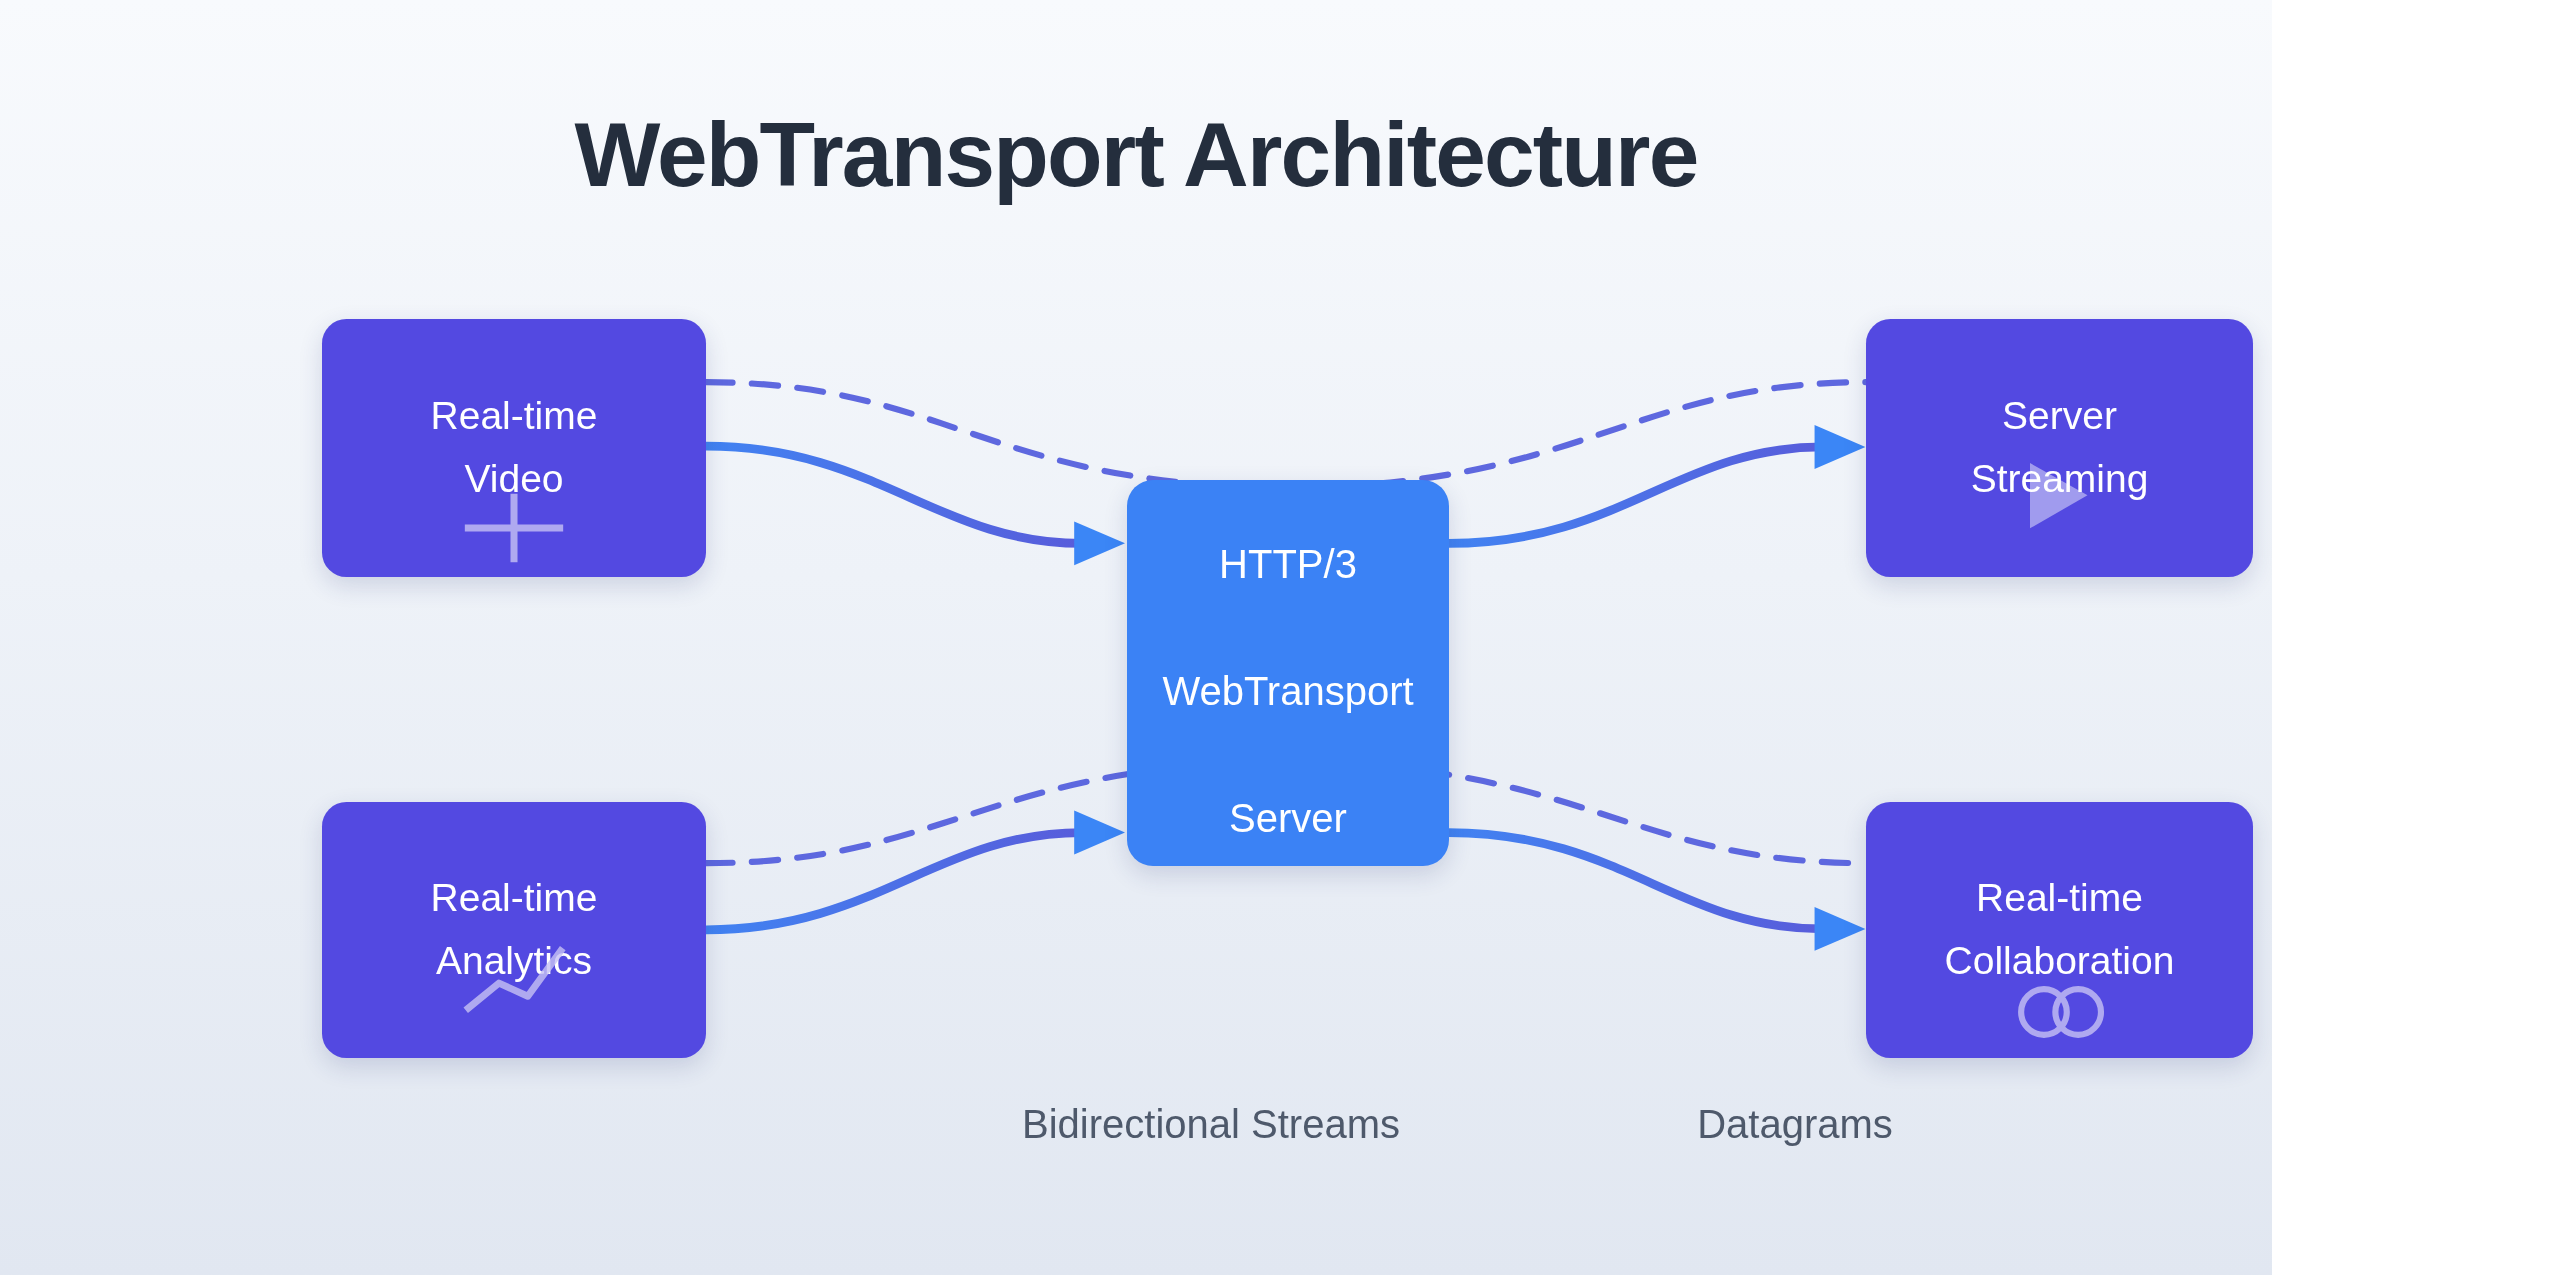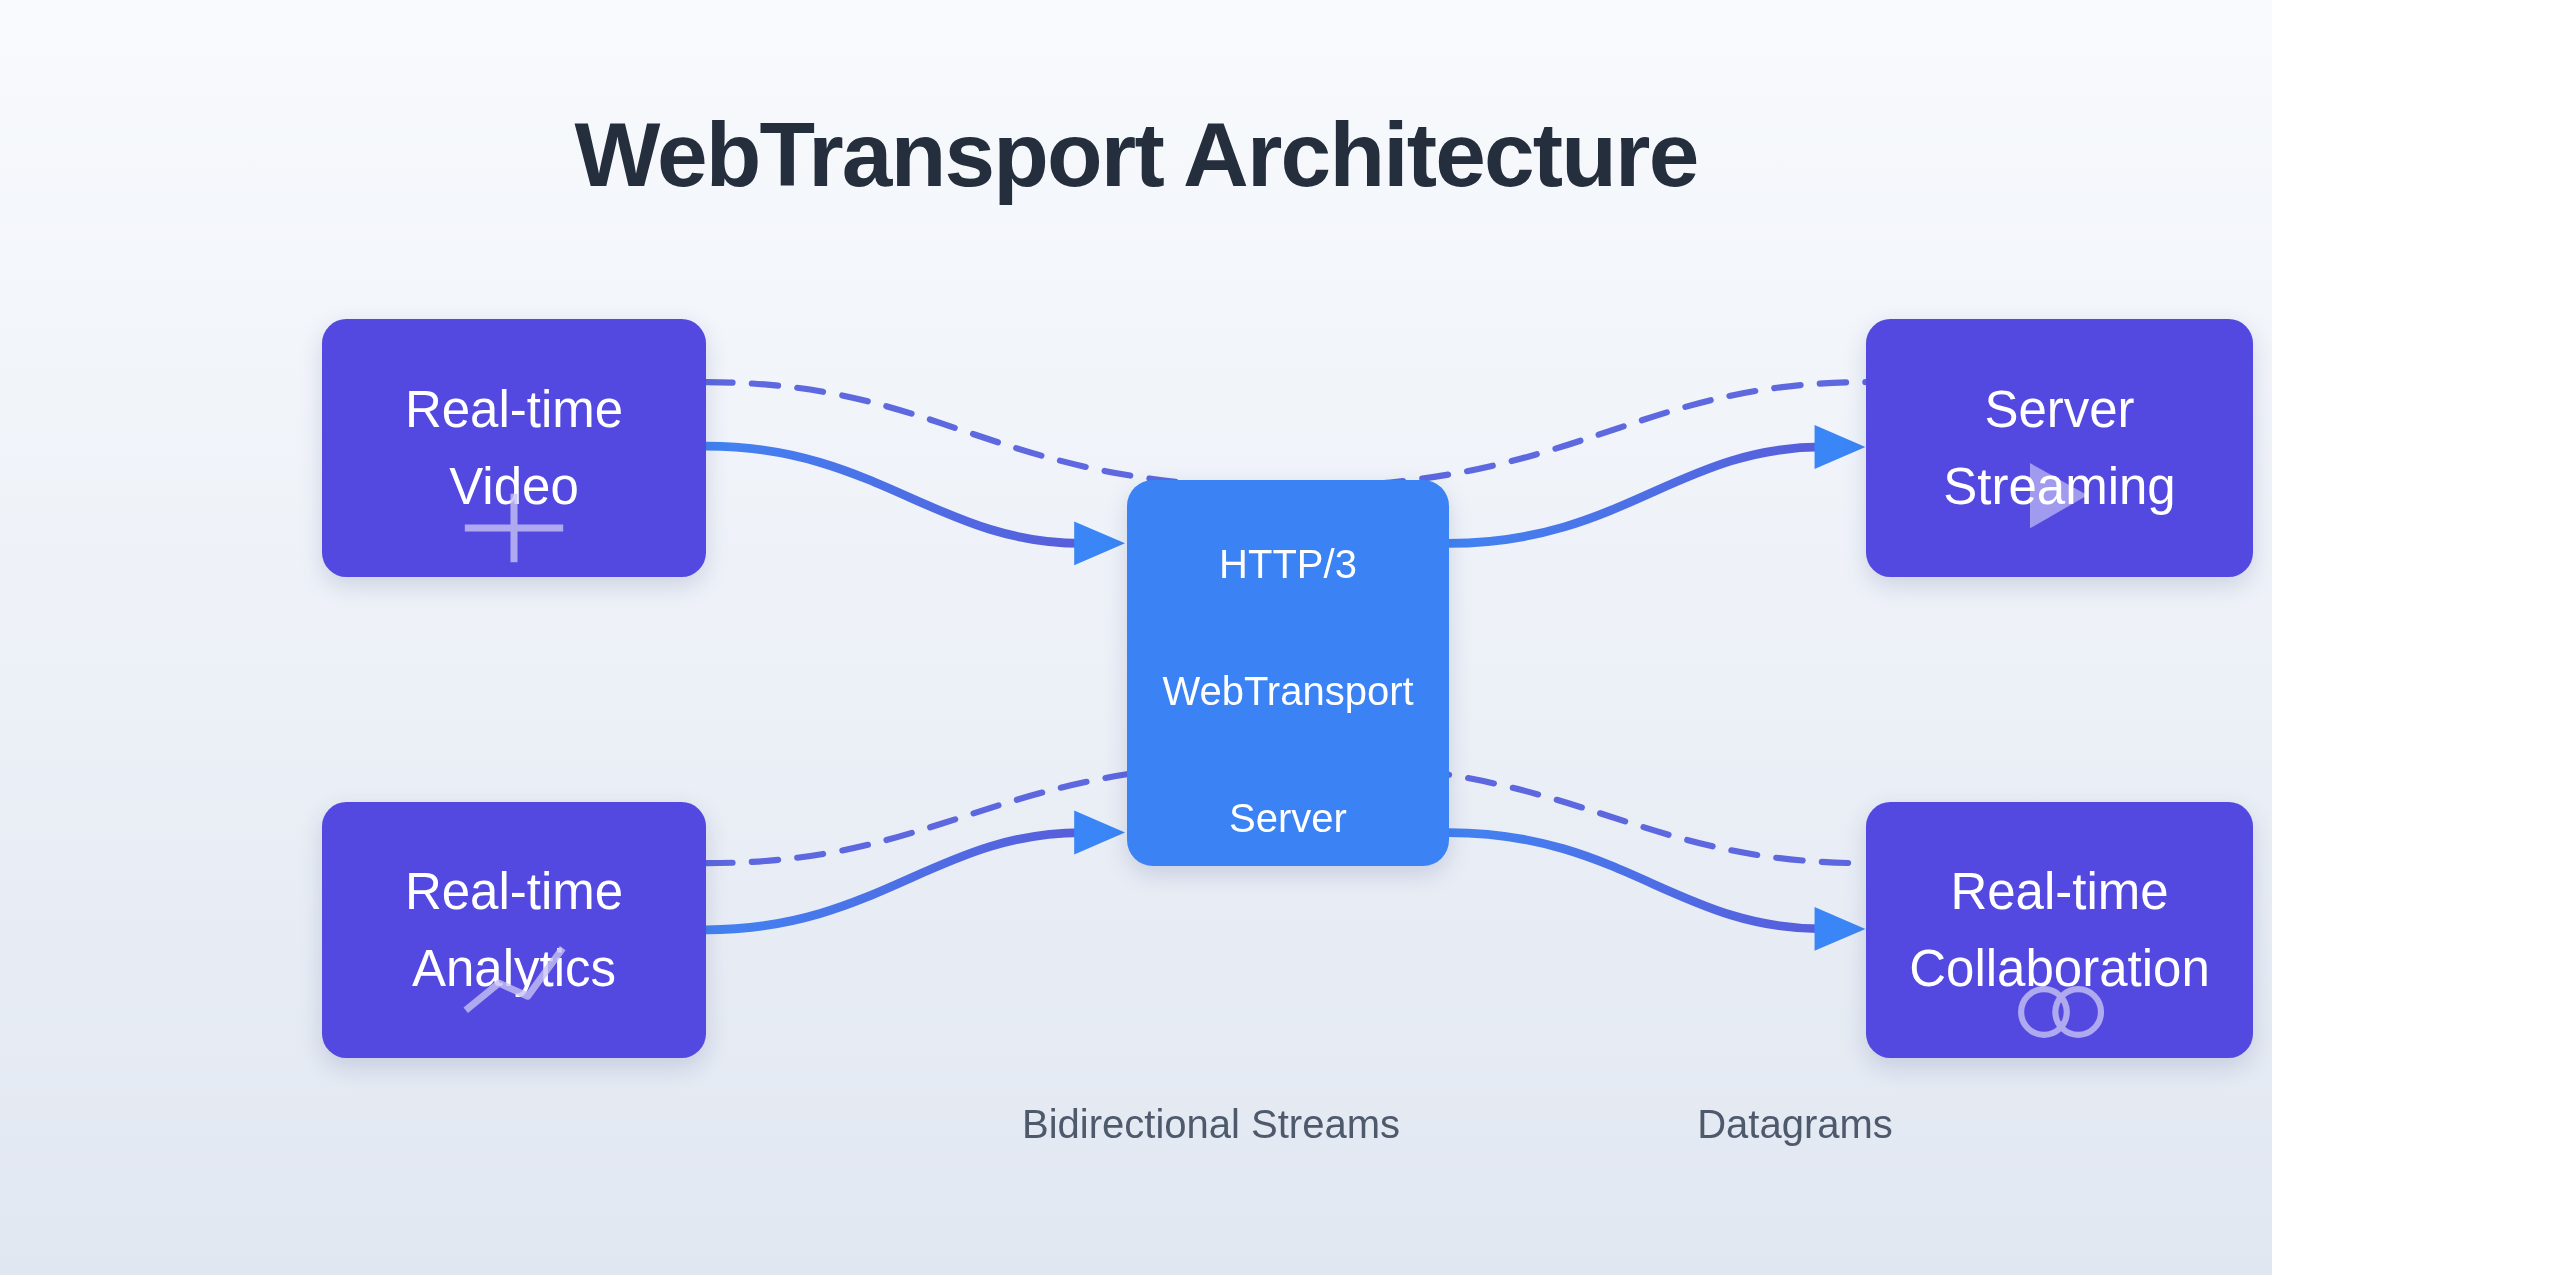--- a/index.html
+++ b/index.html
@@ -21,21 +21,21 @@
     font-size:91px; font-weight:800; letter-spacing:-1.8px;
     color:var(--title_text);
   }
   svg.connectors{position:absolute; left:0; top:0; z-index:1;}
   .node{
     position:absolute; z-index:2; box-sizing:border-box;
     display:flex; flex-direction:column; align-items:center; justify-content:center;
     color:var(--node_text); text-align:center;
     box-shadow:0 8.8px 23px rgba(40,50,120,0.16);
   }
-  .node-purple{ background:var(--node_purple); border-radius:24.5px; gap:16px; font-size:51px; }
+  .node-purple{ background:var(--node_purple); border-radius:24.5px; gap:16px; font-size:39px; }
   .node-server{
     background:var(--server_blue); border-radius:26px;
     justify-content:space-between; padding:60px 8.8px 24.5px 8.8px; font-size:40px;
   }
   .node-line{display:block; line-height:1.2;}
   .node-icon{position:absolute; pointer-events:none;}
   .legend-label{
     position:absolute; z-index:2; transform:translateX(-50%);
     font-size:40px; font-weight:500; color:var(--label_text); white-space:nowrap;
   }

